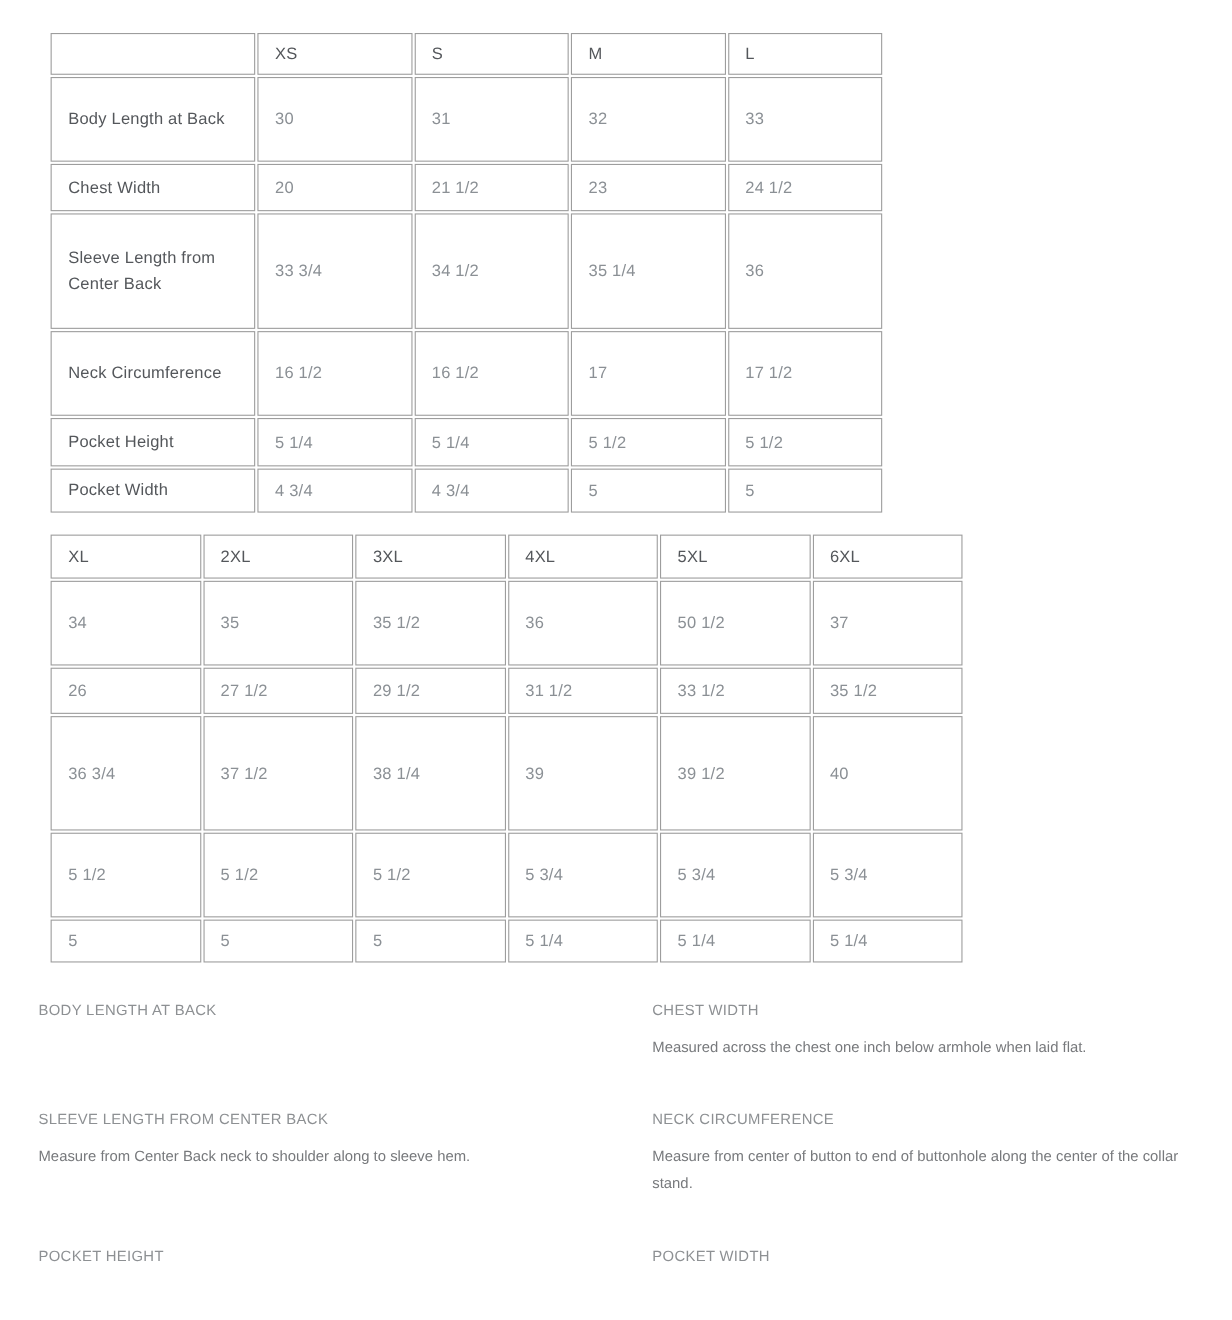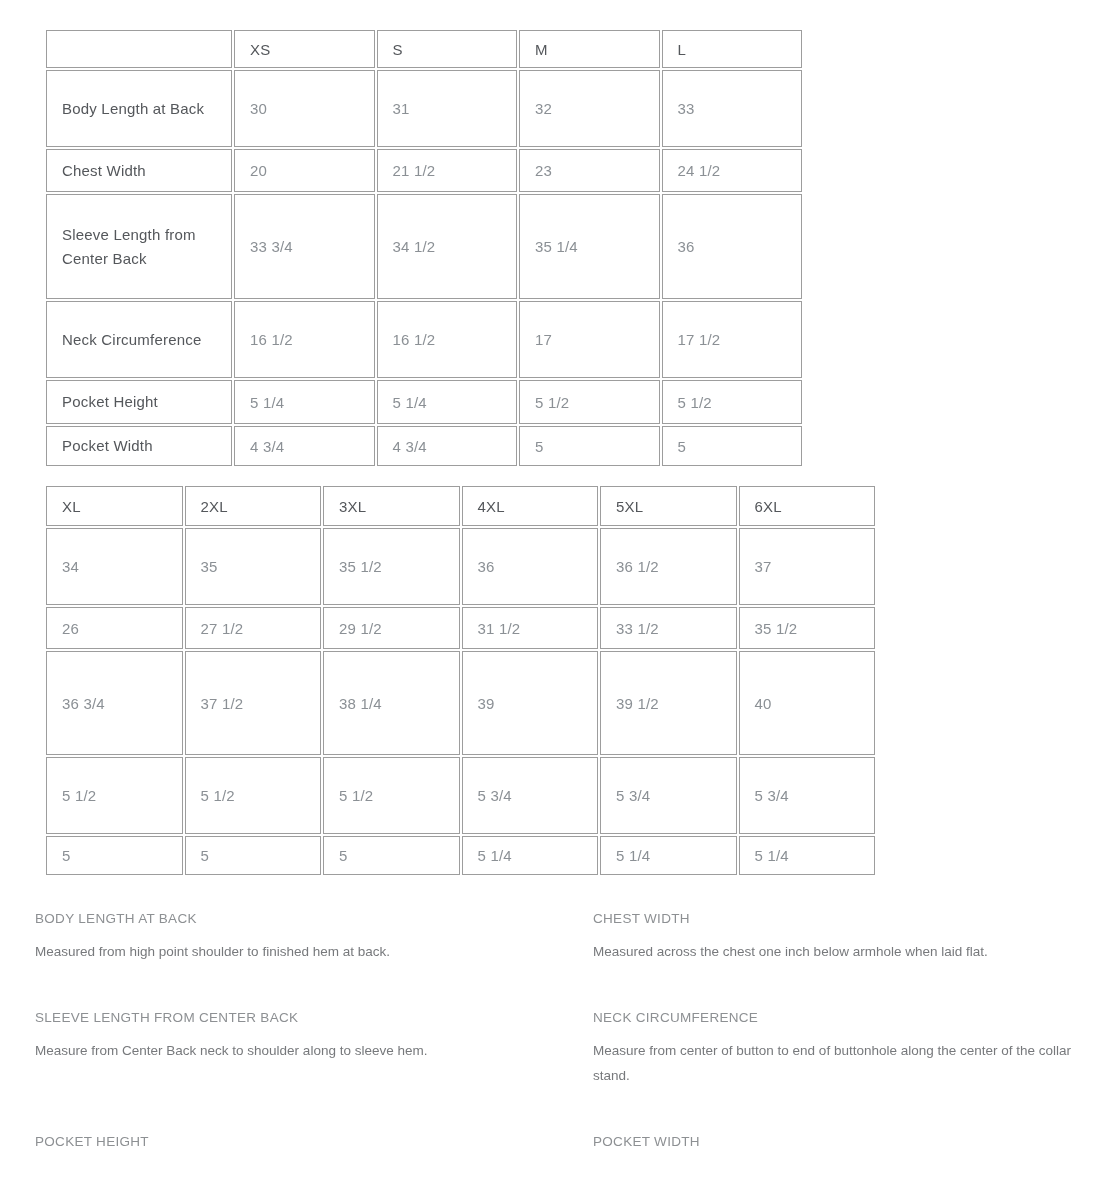--- a/index.html
+++ b/index.html
@@ -149,21 +149,21 @@
         <th>5XL</th>
         <th>6XL</th>
       </tr>
     </thead>
     <tbody>
       <tr>
         <td>34</td>
         <td>35</td>
         <td>35 1/2</td>
         <td>36</td>
-        <td>36 1/2</td>
+        <td>50 1/2</td>
         <td>37</td>
       </tr>
       <tr>
         <td>26</td>
         <td>27 1/2</td>
         <td>29 1/2</td>
         <td>31 1/2</td>
         <td>33 1/2</td>
         <td>35 1/2</td>
       </tr>
@@ -190,21 +190,20 @@
         <td>5 1/4</td>
         <td>5 1/4</td>
         <td>5 1/4</td>
       </tr>
     </tbody>
   </table>
 
   <div class="defs">
     <div class="def">
       <div class="def-term">BODY LENGTH AT BACK</div>
-      <div class="def-desc">Measured from high point shoulder to finished hem at back.</div>
     </div>
     <div class="def">
       <div class="def-term">CHEST WIDTH</div>
       <div class="def-desc">Measured across the chest one inch below armhole when laid flat.</div>
     </div>
     <div class="def">
       <div class="def-term">SLEEVE LENGTH FROM CENTER BACK</div>
       <div class="def-desc">Measure from Center Back neck to shoulder along to sleeve hem.</div>
     </div>
     <div class="def">

